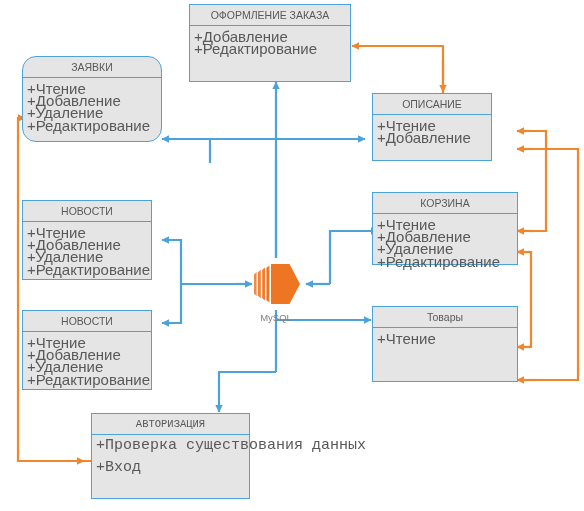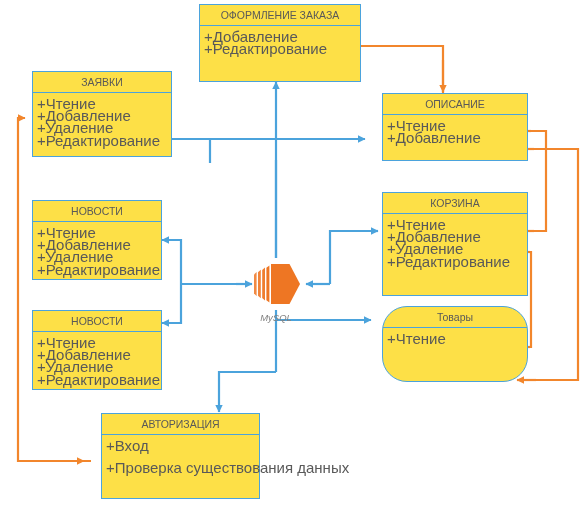--- a/index.html
+++ b/index.html
@@ -1,27 +1,27 @@
 <!DOCTYPE html>
 <html><head>
 <meta charset="utf-8">
 <style>
   html,body{margin:0;padding:0;background:#ffffff;}
   body{width:584px;height:511px;font-family:"Liberation Sans",sans-serif;-webkit-font-smoothing:antialiased;}
   #canvas{position:relative;width:584px;height:511px;overflow:hidden;background:#fff;}
   svg.wires{position:absolute;left:0;top:0;width:584px;height:511px;}
-  .uml{position:absolute;box-sizing:border-box;background:#fde047;border:1.5px solid #4BA3DC;margin-left:10px;}
+  .uml{position:absolute;box-sizing:border-box;background:#e5e5e5;border:1.5px solid #4BA3DC;}
   .uml .uml-title{box-sizing:border-box;height:21px;line-height:21px;text-align:center;
       font-size:10.5px;color:#595959;border-bottom:1.5px solid #4BA3DC;white-space:nowrap;overflow:hidden;}
   .uml .uml-body{box-sizing:border-box;padding:5px 4px 3px 4px;}
   .uml .uml-row{font-size:15px;line-height:12.2px;color:#595959;white-space:nowrap;}
   .uml.spaced .uml-row{line-height:12.2px;margin-bottom:10px;}
   #db-icon{position:absolute;left:248px;top:258px;width:56px;height:52px;}
   #db-label{position:absolute;left:248px;top:312px;width:56px;text-align:center;
-      font-size:9.5px;color:#808080;white-space:nowrap;font-style:italic;}
+      font-size:9.5px;color:#808080;white-space:nowrap;}
 </style>
 </head>
 <body>
 
 <div id="canvas">
 
   <svg class="wires" viewBox="0 0 584 511" xmlns="http://www.w3.org/2000/svg">
     <defs>
       <marker id="bArrow" markerWidth="9" markerHeight="9" refX="7.4" refY="4.5" orient="auto" markerUnits="userSpaceOnUse">
         <path d="M0,0.6 L8,4.5 L0,8.4 Z" fill="#4BA3DC"></path>
@@ -82,80 +82,80 @@
   </svg>
 
   <div class="uml" style="left:189px;top:4px;width:162px;height:78px;">
     <div class="uml-title">ОФОРМЛЕНИЕ ЗАКАЗА</div>
     <div class="uml-body">
       <div class="uml-row">+Добавление</div>
       <div class="uml-row">+Редактирование</div>
     </div>
   </div>
 
-  <div class="uml" style="left:22px;top:71px;width:140px;height:86px;">
+  <div class="uml" style="left:22px;top:56px;width:140px;height:86px;border-radius:14px;">
     <div class="uml-title">ЗАЯВКИ</div>
     <div class="uml-body">
       <div class="uml-row">+Чтение</div>
       <div class="uml-row">+Добавление</div>
       <div class="uml-row">+Удаление</div>
       <div class="uml-row">+Редактирование</div>
     </div>
   </div>
 
-  <div class="uml" style="left:372px;top:93px;width:146px;height:68px;">
+  <div class="uml" style="left:372px;top:93px;width:120px;height:68px;">
     <div class="uml-title">ОПИСАНИЕ</div>
     <div class="uml-body">
       <div class="uml-row">+Чтение</div>
       <div class="uml-row">+Добавление</div>
     </div>
   </div>
 
   <div class="uml" style="left:22px;top:200px;width:130px;height:80px;">
     <div class="uml-title">НОВОСТИ</div>
     <div class="uml-body">
       <div class="uml-row">+Чтение</div>
       <div class="uml-row">+Добавление</div>
       <div class="uml-row">+Удаление</div>
       <div class="uml-row">+Редактирование</div>
     </div>
   </div>
 
-  <div class="uml" style="left:372px;top:192px;width:146px;height:104px;">
+  <div class="uml" style="left:372px;top:192px;width:146px;height:73px;">
     <div class="uml-title">КОРЗИНА</div>
     <div class="uml-body">
       <div class="uml-row">+Чтение</div>
       <div class="uml-row">+Добавление</div>
       <div class="uml-row">+Удаление</div>
       <div class="uml-row">+Редактирование</div>
     </div>
   </div>
 
   <div class="uml" style="left:22px;top:310px;width:130px;height:80px;">
     <div class="uml-title">НОВОСТИ</div>
     <div class="uml-body">
       <div class="uml-row">+Чтение</div>
       <div class="uml-row">+Добавление</div>
       <div class="uml-row">+Удаление</div>
       <div class="uml-row">+Редактирование</div>
     </div>
   </div>
 
-  <div class="uml" style="left:372px;top:306px;width:146px;height:76px;border-radius:25px;">
+  <div class="uml" style="left:372px;top:306px;width:146px;height:76px;">
     <div class="uml-title">Товары</div>
     <div class="uml-body">
       <div class="uml-row">+Чтение</div>
     </div>
   </div>
 
-  <div class="uml spaced" style="left:91px;top:413px;width:159px;height:86px;">
+  <div class="uml spaced" style="left:91px;top:413px;width:159px;height:86px;font-family:Liberation Mono, monospace;">
     <div class="uml-title">АВТОРИЗАЦИЯ</div>
     <div class="uml-body">
+      <div class="uml-row">+Проверка существования данных</div>
       <div class="uml-row">+Вход</div>
-      <div class="uml-row">+Проверка существования данных</div>
     </div>
   </div>
 
   <svg id="db-icon" viewBox="0 0 56 52" xmlns="http://www.w3.org/2000/svg">
     <g fill="#EE7623">
       <path d="M6.0,16.5 L8.6,14.0 L8.6,38.0 L6.0,35.5 Z" opacity="0.85"></path>
       <path d="M10.0,14.2 L12.8,11.8 L12.8,40.2 L10.0,37.8 Z" opacity="0.9"></path>
       <path d="M14.2,12.0 L17.0,9.6 L17.0,42.4 L14.2,40.0 Z" opacity="0.95"></path>
       <path d="M18.4,9.8 L21.4,7.4 L21.4,44.6 L18.4,42.2 Z"></path>
       <path d="M23.0,6.0 L41.5,6.0 L52.0,26.0 L41.5,46.0 L23.0,46.0 L23.0,6.0 Z"></path>

